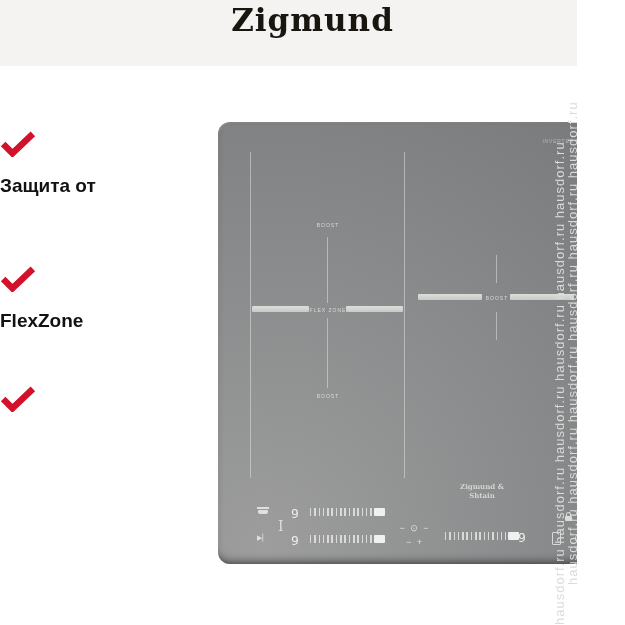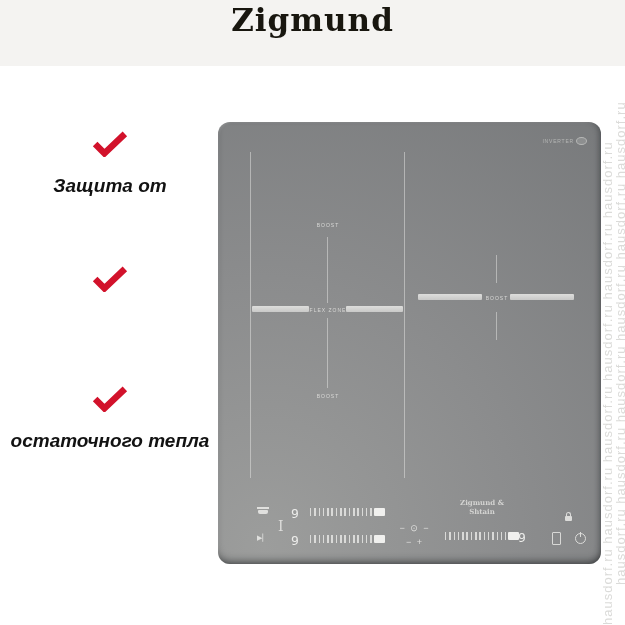--- a/index.html
+++ b/index.html
@@ -1,27 +1,27 @@
 <!DOCTYPE html>
 <html><head>
 <meta charset="utf-8">
 <style>
   html,body{margin:0;padding:0;}
   body{width:625px;height:625px;font-family:"Liberation Sans",sans-serif;background:#ffffff;}
-  .page{position:relative;width:625px;height:625px;overflow:hidden;background:#ffffff;}
+  .page{position:relative;width:577px;height:625px;overflow:hidden;background:#ffffff;}
 
   
   .header{position:absolute;left:0;top:0;width:625px;height:66px;background:#f4f3f1;text-align:center;}
   .brand{padding-top:5px;font-family:"DejaVu Serif",serif;font-weight:bold;color:#18160f;}
   .brand-line1{font-size:31px;line-height:30px;letter-spacing:1px;}
   .brand-line2{font-size:31px;line-height:26px;letter-spacing:1px;}
   .brand-amp{font-size:21px;}
 
   
-  .feature{position:absolute;left:0;width:220px;display:flex;flex-direction:column;align-items:center;font-style:italic;}
+  .feature{position:absolute;left:0;width:220px;display:flex;flex-direction:column;align-items:flex-start;}
   .f1{top:131px;} .f2{top:266px;} .f3{top:386px;}
   .check{margin-bottom:14px;}
   .feature-text{font-size:19px;line-height:29px;font-weight:600;color:#121212;text-align:center;}
 
   
   .cooktop{position:absolute;left:218px;top:122px;width:383px;height:442px;border-radius:12px;
     background:radial-gradient(150% 135% at 12% 96%, #9c9d9c 0%, #8b8c8d 45%, #757779 100%);
     box-shadow:inset 0 -6px 8px -4px rgba(28,30,32,.65), inset -4px 0 6px -3px rgba(28,30,32,.4),
                inset 2px 2px 3px -2px rgba(255,255,255,.22);}
   .vline{position:absolute;width:1px;background:rgba(230,230,228,.5);}
@@ -48,21 +48,21 @@
   .icon-pan::before{content:'';position:absolute;left:-1px;top:-3px;width:12px;height:1.5px;background:#e0e0de;}
   .icon-playpause{left:39px;top:411px;font-size:7px;line-height:10px;color:#e0e0de;}
   .icon-bridge{left:60px;top:396px;font-family:"DejaVu Serif",serif;font-size:14px;line-height:16px;color:#dededc;}
   .seg{position:absolute;font-family:"DejaVu Sans Mono",monospace;font-size:13px;line-height:15px;color:#ededeb;}
   .seg-a{left:73px;top:384px;} .seg-b{left:73px;top:411px;} .seg-c{left:300px;top:408px;}
   .slider{position:absolute;height:8px;
     background:repeating-linear-gradient(90deg, rgba(230,230,228,.85) 0px, rgba(230,230,228,.85) 1.5px, transparent 1.5px, transparent 4.3px);}
   .slider::after{content:'';position:absolute;right:-13px;top:0;width:11px;height:8px;background:#f0f0ee;border-radius:1px;}
   .sl1{left:92px;top:386px;width:62px;} .sl2{left:92px;top:413px;width:62px;} .sl3{left:227px;top:410px;width:61px;}
   .timer{left:177px;top:399px;width:38px;font-size:9px;line-height:14px;text-align:center;color:#dfdfdd;word-spacing:3px;}
-  .panel-brand{left:232px;top:376px;width:64px;text-align:center;font-family:"DejaVu Serif",serif;
+  .panel-brand{left:232px;top:360px;width:64px;text-align:center;font-family:"DejaVu Serif",serif;
     font-weight:bold;font-size:7px;line-height:9px;color:#d3d3d1;}
   .icon-lock{position:absolute;left:347px;top:394px;width:7px;height:5px;background:#dcdcda;border-radius:1px;}
   .icon-lock::before{content:'';position:absolute;top:-4px;left:1px;width:3px;height:4px;border:1px solid #dcdcda;
     border-bottom:none;border-radius:3px 3px 0 0;}
   .icon-stop{position:absolute;left:334px;top:410px;width:7px;height:11px;border:1px solid #d8d8d6;border-radius:1px;}
   .icon-power{position:absolute;left:357px;top:411px;width:9px;height:9px;border:1px solid #dcdcda;border-radius:50%;}
   .icon-power::before{content:'';position:absolute;left:4px;top:-2px;width:1px;height:5px;background:#dcdcda;}
 
   
   .wm{position:absolute;writing-mode:vertical-rl;transform:rotate(180deg);white-space:nowrap;
@@ -86,28 +86,30 @@
     </svg>
     <div class="feature-text">
       <div>Защита от</div>
     </div>
   </div>
 
   <div class="feature f2">
     <svg class="check" width="36" height="26" viewBox="0 0 38 28">
       <polyline points="3,14 13,24 35,3" fill="none" stroke="#d2122b" stroke-width="7"></polyline>
     </svg>
+    <div class="feature-text">
+      <div>FlexZone</div>
+    </div>
   </div>
 
   <div class="feature f3">
     <svg class="check" width="36" height="26" viewBox="0 0 38 28">
       <polyline points="3,14 13,24 35,3" fill="none" stroke="#d2122b" stroke-width="7"></polyline>
     </svg>
     <div class="feature-text">
-      <div>остаточного тепла</div>
     </div>
   </div>
 
   <div class="cooktop">
 
     <div class="inverter">
       <span>INVERTER</span>
       <span class="inverter-oval"></span>
     </div>
 

